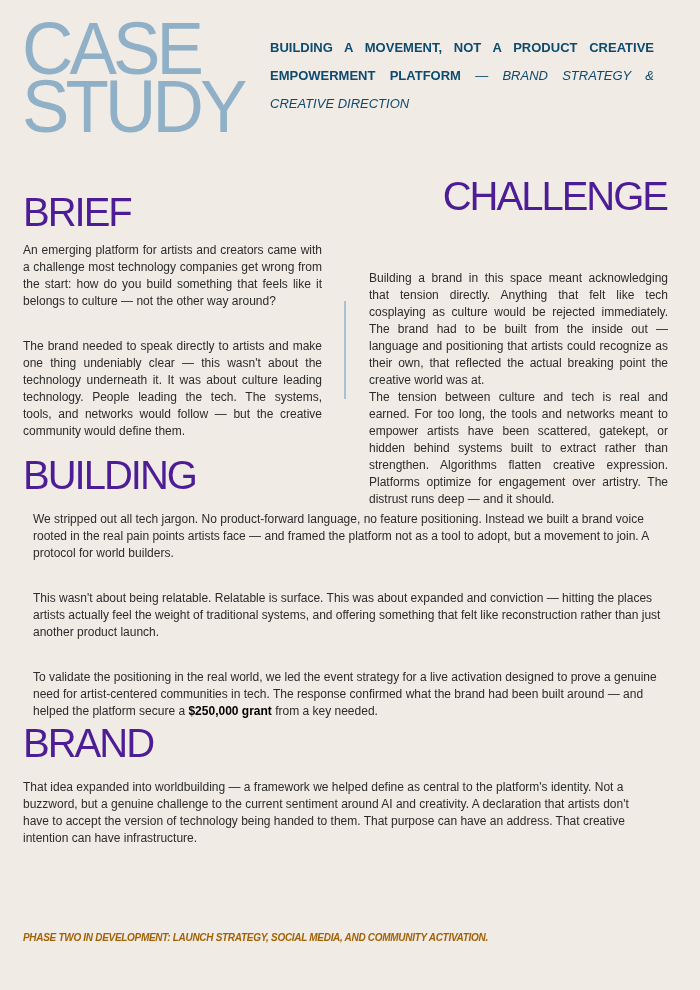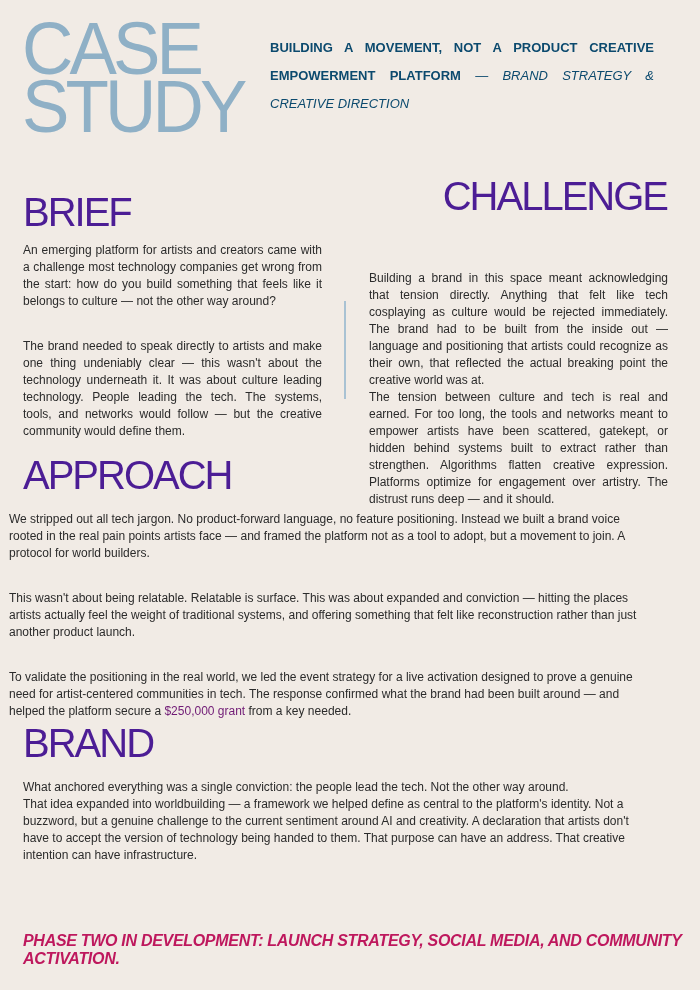--- a/index.html
+++ b/index.html
@@ -39,25 +39,25 @@
     font-size: 12px; line-height: 17px;
     color: #2b2b2b;
     margin: 0;
   }
   .justify { text-align: justify; }
   .para-gap { margin-top: 28px; }
   .divider {
     left: 344px; top: 301px; width: 1.5px; height: 98px;
     background: #a9c2d3;
   }
-  .grant { color: #701a75; font-weight: 400; }
+  .grant { color: #000000; font-weight: 700; }
   .phase {
     left: 23px; top: 932px;
-    font-size: 16px; font-weight: 700; font-style: italic;
-    color: #be185d; letter-spacing: -0.3px;
+    font-size: 10px; font-weight: 700; font-style: italic;
+    color: #a16207; letter-spacing: -0.3px;
   }
 </style>
 </head>
 <body>
 
 <div class="abs case-title">
   <div>CASE</div>
   <div>STUDY</div>
 </div>
 
@@ -72,26 +72,25 @@
 </div>
 
 <div class="abs divider"></div>
 
 <div class="abs section-h" style="right:33px; top:176px; text-align:left;">CHALLENGE</div>
 <div class="abs" style="left:369px; top:242px; width:299px;">
   <p class="body-text justify para-gap">Building a brand in this space meant acknowledging that tension directly. Anything that felt like tech cosplaying as culture would be rejected immediately. The brand had to be built from the inside out — language and positioning that artists could recognize as their own, that reflected the actual breaking point the creative world was at.</p>
   <p class="body-text justify">The tension between culture and tech is real and earned. For too long, the tools and networks meant to empower artists have been scattered, gatekept, or hidden behind systems built to extract rather than strengthen. Algorithms flatten creative expression. Platforms optimize for engagement over artistry. The distrust runs deep — and it should.</p>
 </div>
 
-<div class="abs section-h" style="left:23px; top:455px;">APPROACH</div>
-<div class="abs" style="left:9px; top:511px; width:630px;">
+<div class="abs section-h" style="left:23px; top:455px;">BUILDING</div>
+<div class="abs" style="left:33px; top:511px; width:630px;">
   <p class="body-text">We stripped out all tech jargon. No product-forward language, no feature positioning. Instead we built a brand voice rooted in the real pain points artists face — and framed the platform not as a tool to adopt, but a movement to join. A protocol for world builders.</p>
   <p class="body-text para-gap">This wasn't about being relatable. Relatable is surface. This was about expanded and conviction — hitting the places artists actually feel the weight of traditional systems, and offering something that felt like reconstruction rather than just another product launch.</p>
   <p class="body-text para-gap"><span>To validate the positioning in the real world, we led the event strategy for a live activation designed to prove a genuine need for artist-centered communities in tech. The response confirmed what the brand had been built around — and helped the platform secure a </span><span class="grant">$250,000 grant</span><span> from a key needed.</span></p>
 </div>
 
 <div class="abs section-h" style="left:23px; top:723px;">BRAND</div>
 <div class="abs" style="left:23px; top:779px; width:630px;">
-  <p class="body-text">What anchored everything was a single conviction: the people lead the tech. Not the other way around.</p>
   <p class="body-text">That idea expanded into worldbuilding — a framework we helped define as central to the platform's identity. Not a buzzword, but a genuine challenge to the current sentiment around AI and creativity. A declaration that artists don't have to accept the version of technology being handed to them. That purpose can have an address. That creative intention can have infrastructure.</p>
 </div>
 
 <div class="abs phase">PHASE TWO IN DEVELOPMENT: LAUNCH STRATEGY, SOCIAL MEDIA, AND COMMUNITY ACTIVATION.</div>
 
 </body></html>

